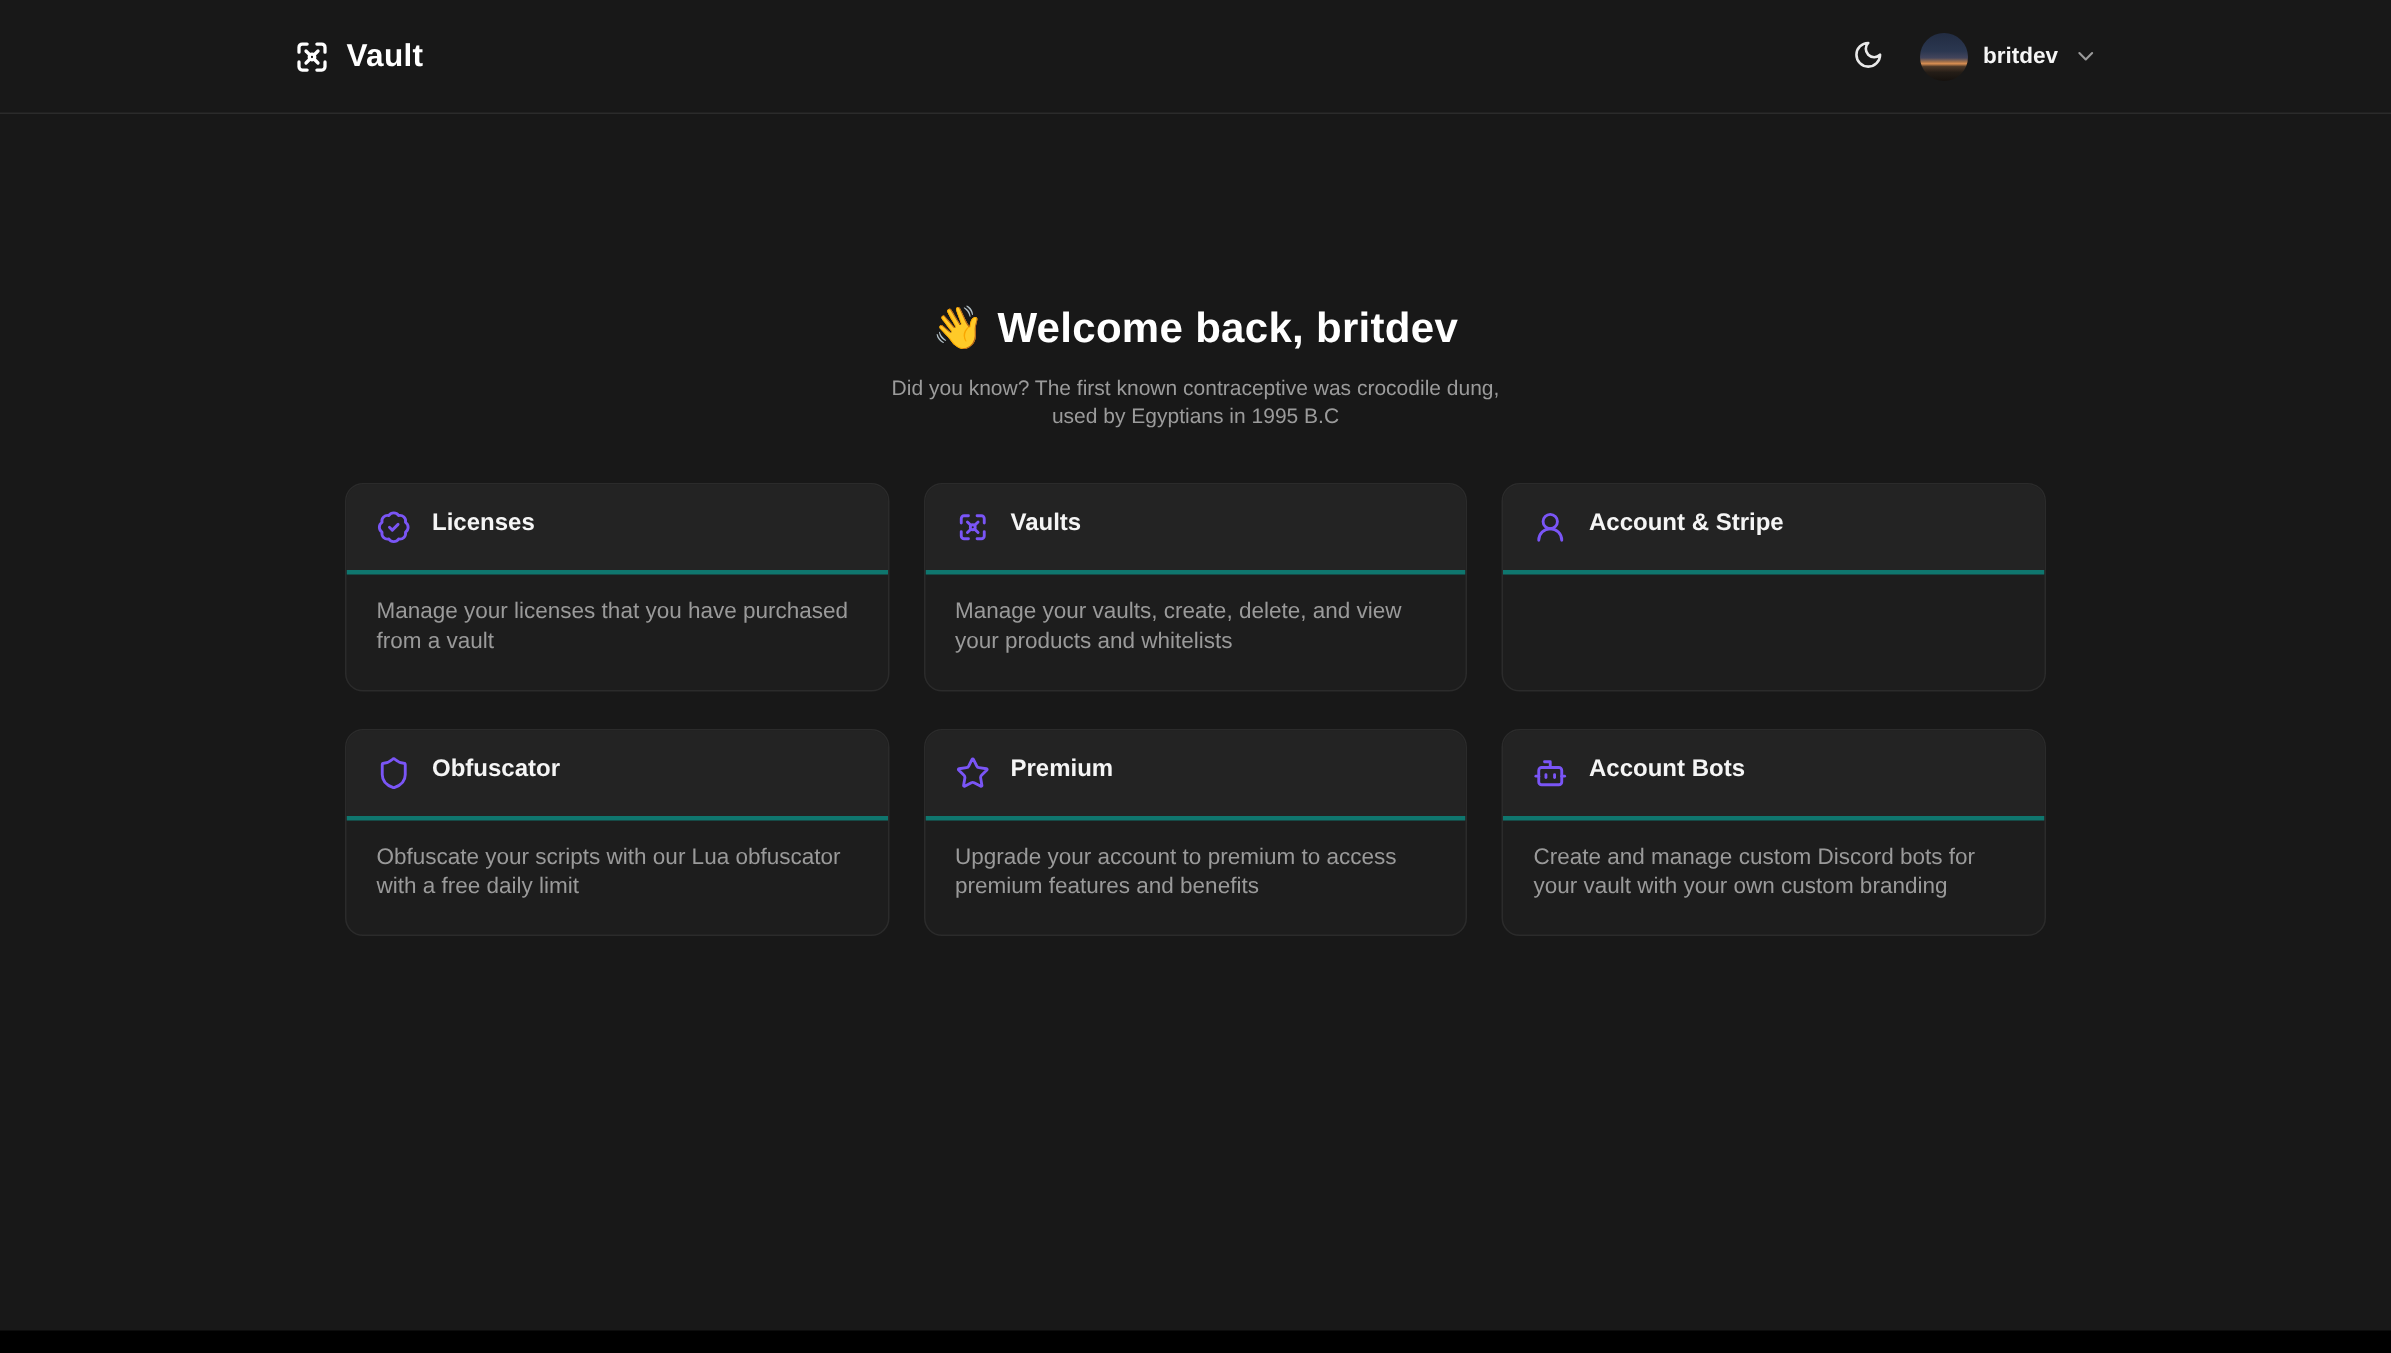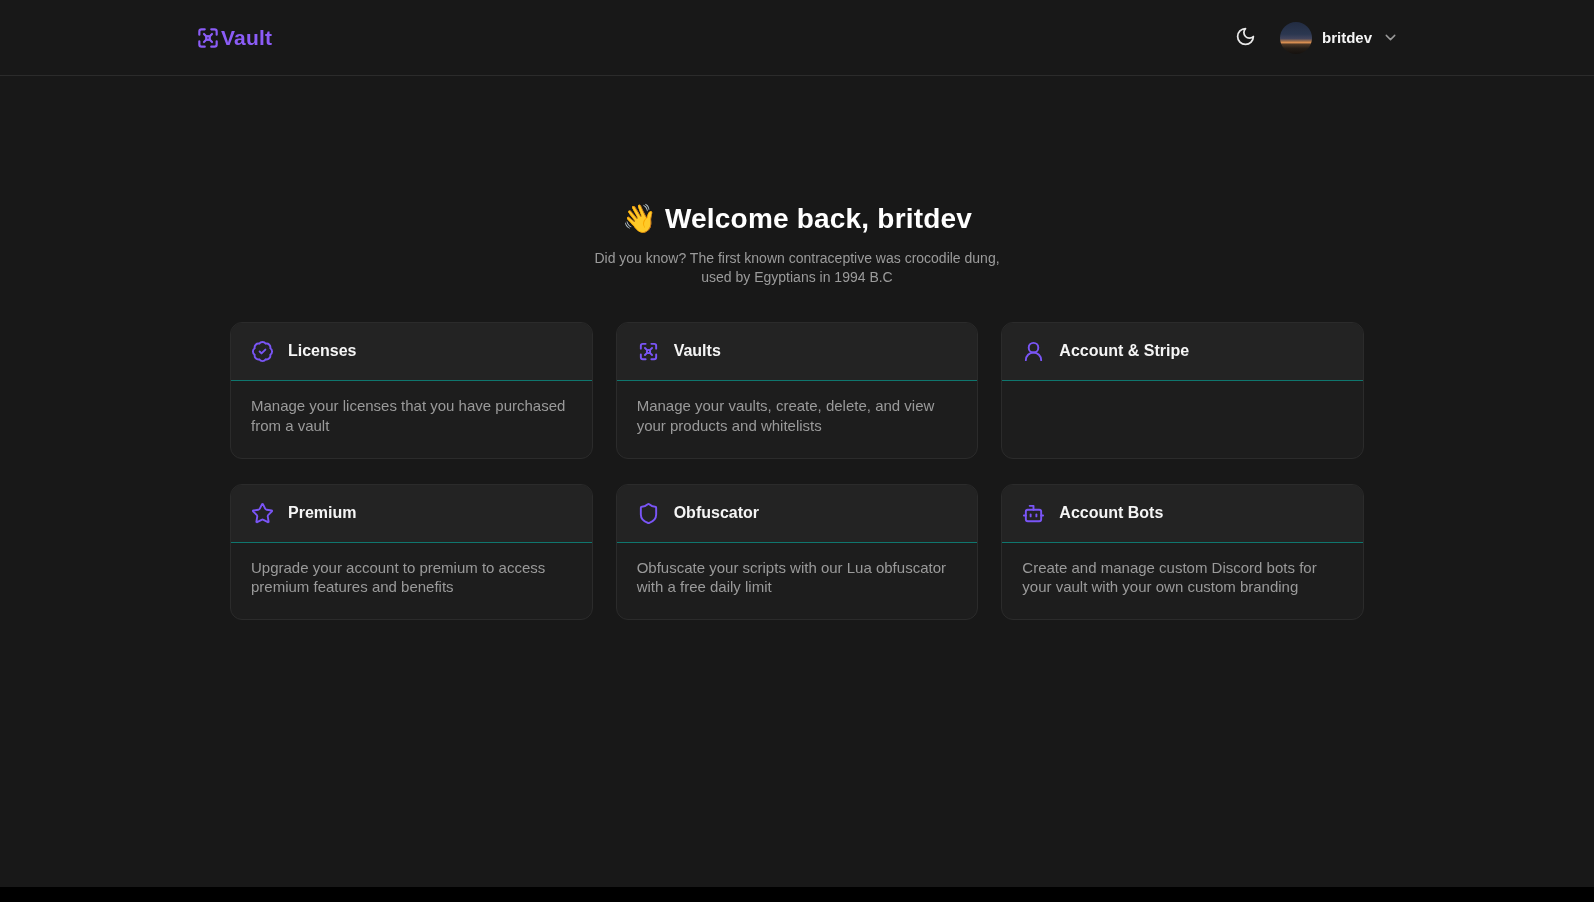--- a/index.html
+++ b/index.html
@@ -27,21 +27,22 @@
     max-width: 1252px;
     margin: 0 auto;
     padding: 0 24px;
     display: flex;
     align-items: center;
     justify-content: space-between;
   }
   .brand {
     display: flex;
     align-items: center;
-    color: #8b5cf6;
+    gap: 10px;
+    color: #ffffff;
     font-size: 21px;
     font-weight: bold;
     text-decoration: none;
     cursor: pointer;
     letter-spacing: 0.2px;
   }
   .brand svg { display: block; }
   .nav-right { display: flex; align-items: center; gap: 20px; text-align: center; }
   .theme-toggle {
     background: none;
@@ -91,23 +92,22 @@
   }
   .card {
     background: #1d1d1d;
     border: 1px solid #2b2b2b;
     border-radius: 12px;
     overflow: hidden;
     cursor: pointer;
   }
   .card-header {
     background: #232323;
-    border-bottom: 1px solid #0f766e;
-    display: flex;
-    align-items: center;
+    border-bottom: 3px solid #0f766e;
+    display: flex;
     gap: 14px;
     padding: 17px 20px;
   }
   .card-icon { color: #7a55f6; display: flex; align-items: center; }
   .card-icon svg { display: block; }
   .card-title { color: #f5f5f5; font-size: 16px; font-weight: bold; }
   .card-body { padding: 15px 20px 22px; }
   .card-desc {
     margin: 0;
     color: #9a9a9a;
@@ -159,21 +159,21 @@
             </svg>
           </span>
         </div>
       </div>
     </div>
   </header>
 
   <main>
     <div class="welcome">
       <h1><span>👋</span> <span>Welcome back, britdev</span></h1>
-      <p class="subtitle"><span>Did you know? The first known contraceptive was crocodile dung,</span><br><span>used by Egyptians in 1994 B.C</span></p>
+      <p class="subtitle"><span>Did you know? The first known contraceptive was crocodile dung,</span><br><span>used by Egyptians in 1995 B.C</span></p>
     </div>
 
     <div class="grid" id="cards-grid">
   <div class="card">
     <div class="card-header">
       <span class="card-icon">
               <svg width="23" height="23" viewBox="0 0 24 24" fill="none" stroke="currentColor" stroke-width="2" stroke-linecap="round" stroke-linejoin="round">
                 <path d="M3.85 8.62a4 4 0 0 1 4.78-4.77 4 4 0 0 1 6.74 0 4 4 0 0 1 4.78 4.78 4 4 0 0 1 0 6.74 4 4 0 0 1-4.77 4.78 4 4 0 0 1-6.75 0 4 4 0 0 1-4.78-4.77 4 4 0 0 1 0-6.76Z"></path>
                 <path d="m9 12 2 2 4-4"></path>
               </svg>
@@ -216,41 +216,41 @@
               </svg>
             </span>
       <span class="card-title">Account &amp; Stripe</span>
     </div>
   </div>
 
   <div class="card">
     <div class="card-header">
       <span class="card-icon">
               <svg width="23" height="23" viewBox="0 0 24 24" fill="none" stroke="currentColor" stroke-width="2" stroke-linecap="round" stroke-linejoin="round">
+                <path d="M20 13c0 5-3.5 7.5-7.66 8.95a1 1 0 0 1-.67-.01C7.5 20.5 4 18 4 13V6a1 1 0 0 1 1-1c2 0 4.5-1.2 6.24-2.72a1 1 0 0 1 1.52 0C14.51 3.81 17 5 19 5a1 1 0 0 1 1 1z"></path>
+              </svg>
+            </span>
+      <span class="card-title">Obfuscator</span>
+    </div>
+    <div class="card-body">
+      <p class="card-desc">Obfuscate your scripts with our Lua obfuscator with a free daily limit</p>
+    </div>
+  </div>
+
+  <div class="card">
+    <div class="card-header">
+      <span class="card-icon">
+              <svg width="23" height="23" viewBox="0 0 24 24" fill="none" stroke="currentColor" stroke-width="2" stroke-linecap="round" stroke-linejoin="round">
                 <path d="M11.525 2.295a.53.53 0 0 1 .95 0l2.31 4.679a2.123 2.123 0 0 0 1.595 1.16l5.166.756a.53.53 0 0 1 .294.904l-3.736 3.638a2.123 2.123 0 0 0-.611 1.878l.882 5.14a.53.53 0 0 1-.771.56l-4.618-2.428a2.122 2.122 0 0 0-1.973 0L6.396 21.01a.53.53 0 0 1-.77-.56l.881-5.139a2.122 2.122 0 0 0-.611-1.879L2.16 9.795a.53.53 0 0 1 .294-.906l5.165-.755a2.122 2.122 0 0 0 1.597-1.16z"></path>
               </svg>
             </span>
       <span class="card-title">Premium</span>
     </div>
     <div class="card-body">
       <p class="card-desc">Upgrade your account to premium to access premium features and benefits</p>
-    </div>
-  </div>
-
-  <div class="card">
-    <div class="card-header">
-      <span class="card-icon">
-              <svg width="23" height="23" viewBox="0 0 24 24" fill="none" stroke="currentColor" stroke-width="2" stroke-linecap="round" stroke-linejoin="round">
-                <path d="M20 13c0 5-3.5 7.5-7.66 8.95a1 1 0 0 1-.67-.01C7.5 20.5 4 18 4 13V6a1 1 0 0 1 1-1c2 0 4.5-1.2 6.24-2.72a1 1 0 0 1 1.52 0C14.51 3.81 17 5 19 5a1 1 0 0 1 1 1z"></path>
-              </svg>
-            </span>
-      <span class="card-title">Obfuscator</span>
-    </div>
-    <div class="card-body">
-      <p class="card-desc">Obfuscate your scripts with our Lua obfuscator with a free daily limit</p>
     </div>
   </div>
 
   <div class="card">
     <div class="card-header">
       <span class="card-icon">
               <svg width="23" height="23" viewBox="0 0 24 24" fill="none" stroke="currentColor" stroke-width="2" stroke-linecap="round" stroke-linejoin="round">
                 <path d="M12 8V4H8"></path>
                 <rect width="16" height="12" x="4" y="8" rx="2"></rect>
                 <path d="M2 14h2"></path>

